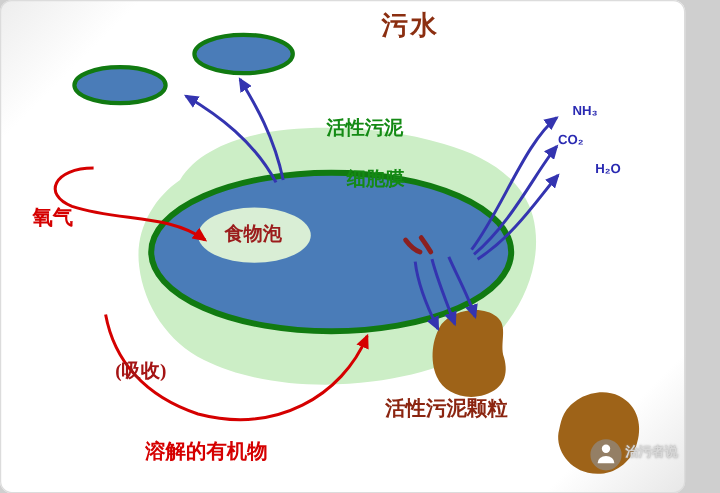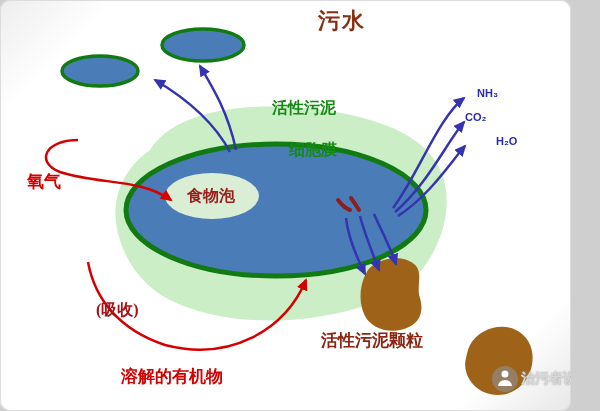--- a/index.html
+++ b/index.html
@@ -11,21 +11,21 @@
   .stage svg{position:absolute;left:0;top:0;}
   .lbl{position:absolute;font-weight:bold;white-space:nowrap;line-height:1.1;z-index:5;}
   .t-title{font-size:22px;color:#8b2e10;letter-spacing:2px;}
   .t-green{font-size:16px;color:#148a14;}
   .t-green-lg{font-size:17px;color:#148a14;}
   .t-red{font-size:17px;color:#d50000;}
   .t-darkred{font-size:16px;color:#a51414;font-family:Liberation Serif, serif;}
   .t-maroon{font-size:17px;color:#8b2510;}
   .t-blue{font-size:11px;color:#2a2ab2;}
   .t-vacuole{font-size:16px;color:#9b1c1c;}
-  .t-watermark{font-size:14px;color:#d8d8d8;text-shadow:0 0 2px #9a9a9a;}
+  .t-watermark{font-size:11px;color:#d8d8d8;text-shadow:0 0 2px #9a9a9a;}
 </style>
 </head>
 <body>
 
 <div class="stage">
 
   <svg width="600" height="411" viewBox="0 0 600 411">
     <defs>
       <marker id="mblue" markerUnits="userSpaceOnUse" markerWidth="13" markerHeight="11" refX="10" refY="5.5" orient="auto">
         <path d="M0,0 L12,5.5 L0,11 Z" fill="#3434b0"></path>

